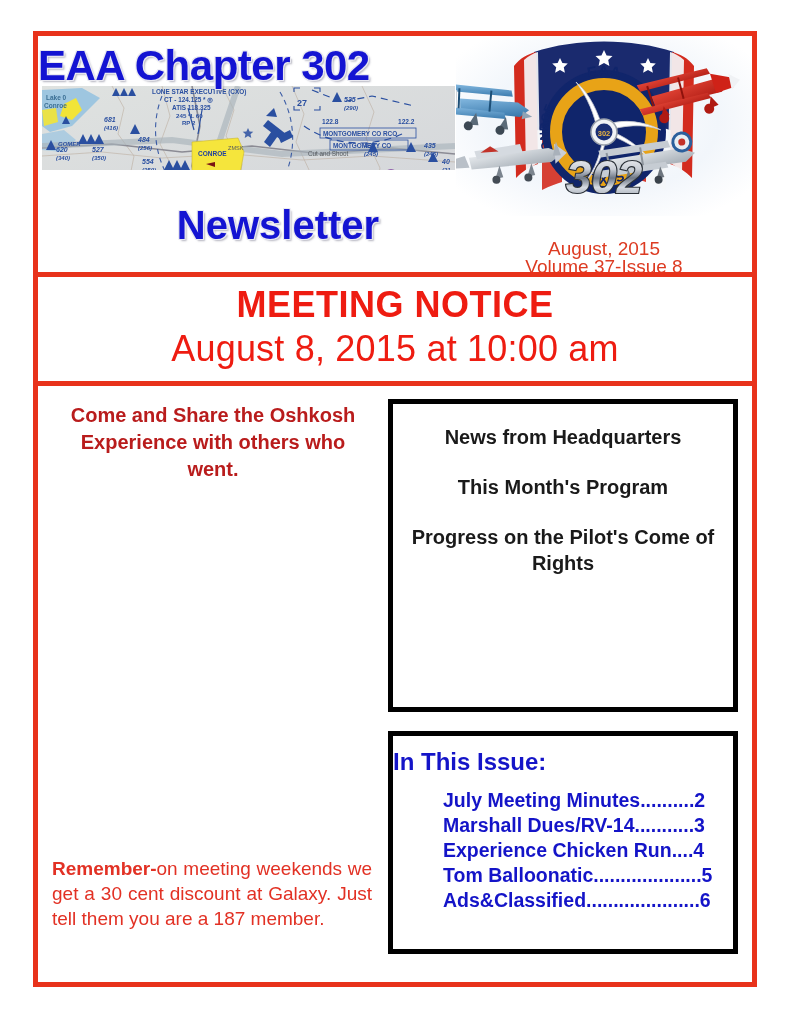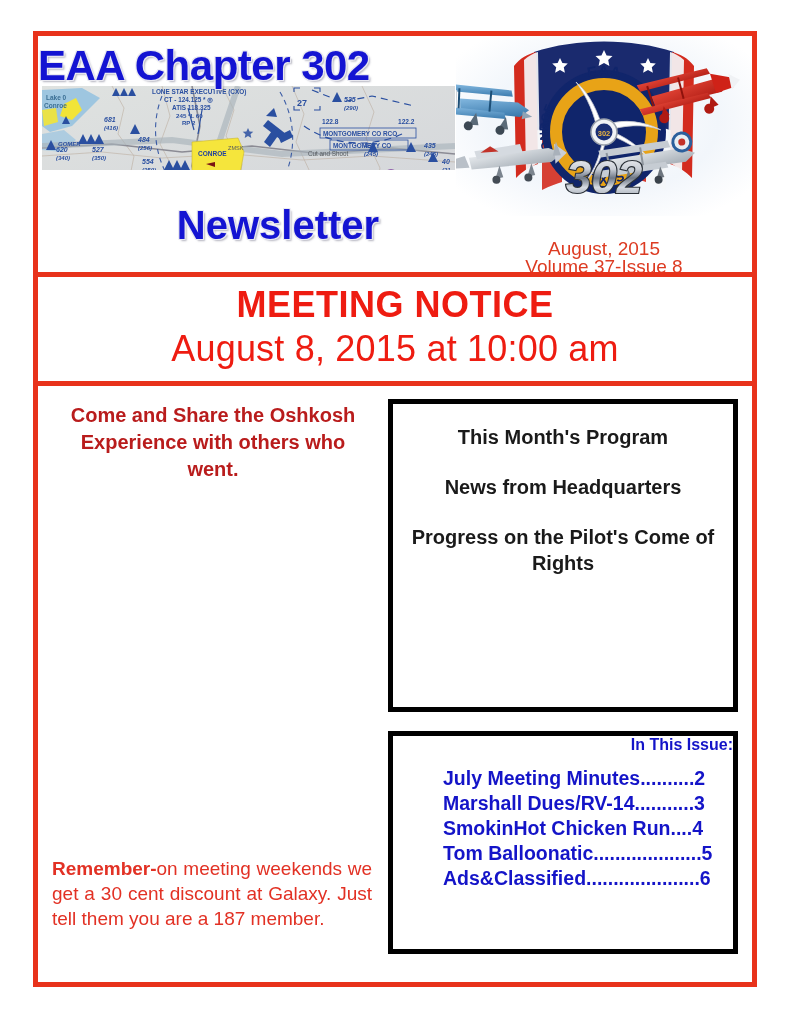--- a/index.html
+++ b/index.html
@@ -205,24 +205,25 @@
   .program-item {
     color: #1a1a1a;
     font-weight: bold;
     font-size: 20px;
     line-height: 26px;
     margin-bottom: 24px;
   }
   .program-item:last-child { margin-bottom: 0; }
 
   .issue-heading {
-    text-align: right;
+    text-align: left;
     color: #1414c8;
     font-weight: bold;
-    font-size: 16px;
+    font-size: 24px;
+    padding-top: 12px;
     padding-bottom: 12px;
   }
   .issue-list {
     padding: 0 12px 0 18px;
   }
   .issue-entry {
     color: #1414c8;
     font-weight: bold;
     font-size: 19.5px;
     line-height: 25px;
@@ -563,32 +564,32 @@
 
       <div class="remember-note">
         <b>Remember-</b><span>on meeting weekends we get a 30 cent discount at Galaxy.  Just tell them you are a 187 member.</span>
       </div>
     </div>
 
     <div class="col-right">
 
       <div class="black-box" id="program-box">
         <div class="program-list">
+          <div class="program-item">News from Headquarters</div>
           <div class="program-item">This Month's Program</div>
-          <div class="program-item">News from Headquarters</div>
           <div class="program-item">Progress on the Pilot's Come of Rights</div>
         </div>
       </div>
 
       <div class="black-box" id="issue-box">
         <div class="issue-heading">In This Issue:</div>
         <div class="issue-list">
           <div class="issue-entry">July Meeting Minutes..........2</div>
           <div class="issue-entry">Marshall Dues/RV-14...........3</div>
-          <div class="issue-entry">SmokinHot Chicken Run....4</div>
+          <div class="issue-entry">Experience Chicken Run....4</div>
           <div class="issue-entry">Tom Balloonatic....................5</div>
           <div class="issue-entry">Ads&amp;Classified.....................6</div>
         </div>
       </div>
 
     </div>
   </div>
 </div>
 
 </body></html>

